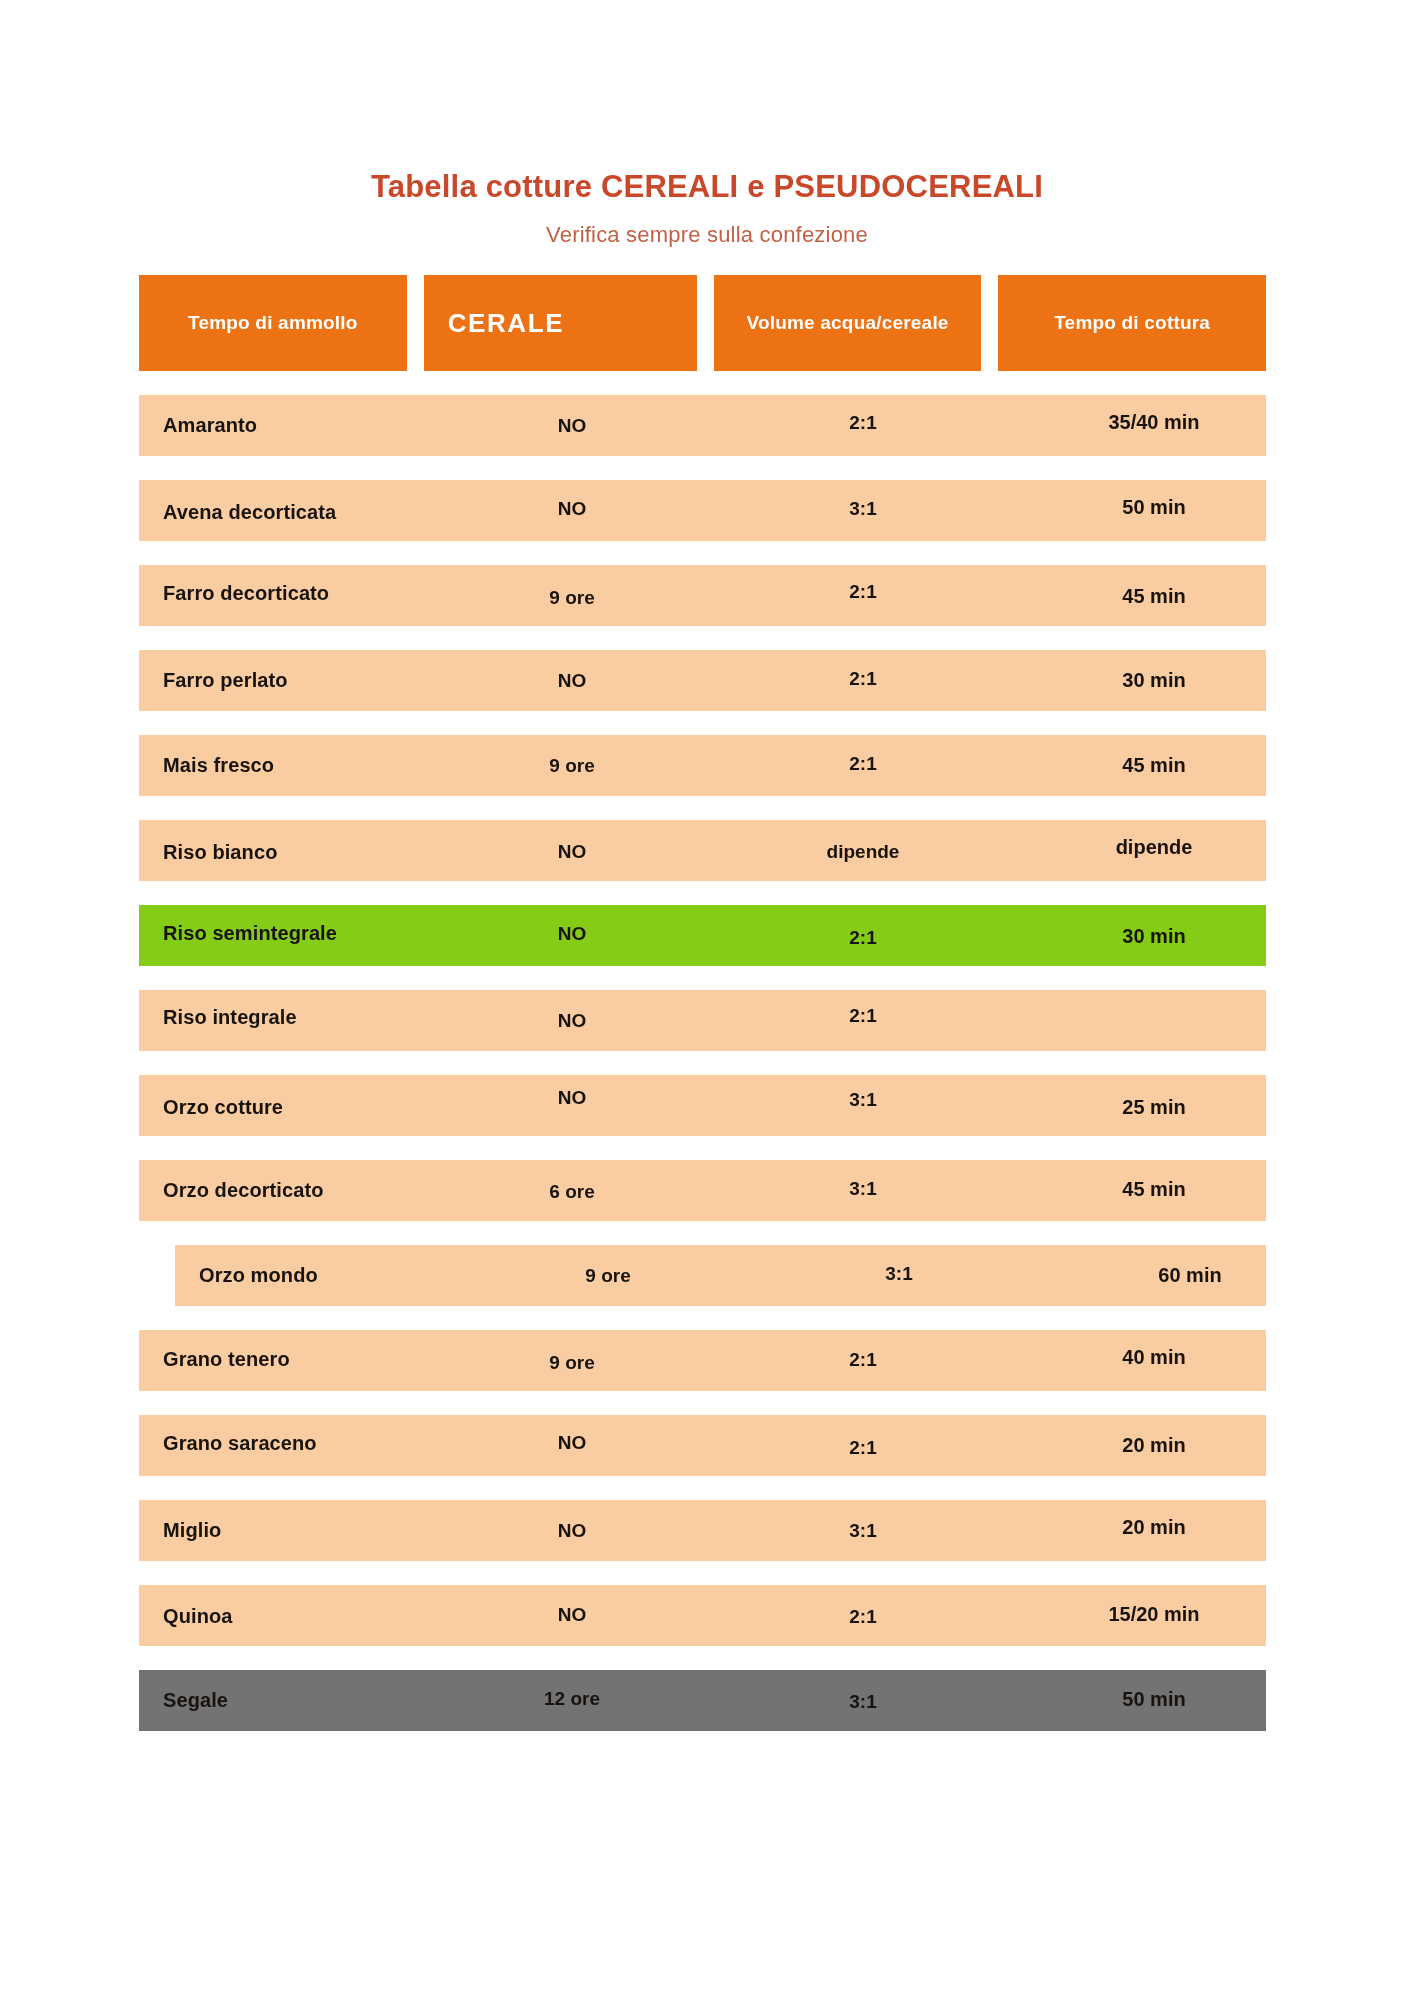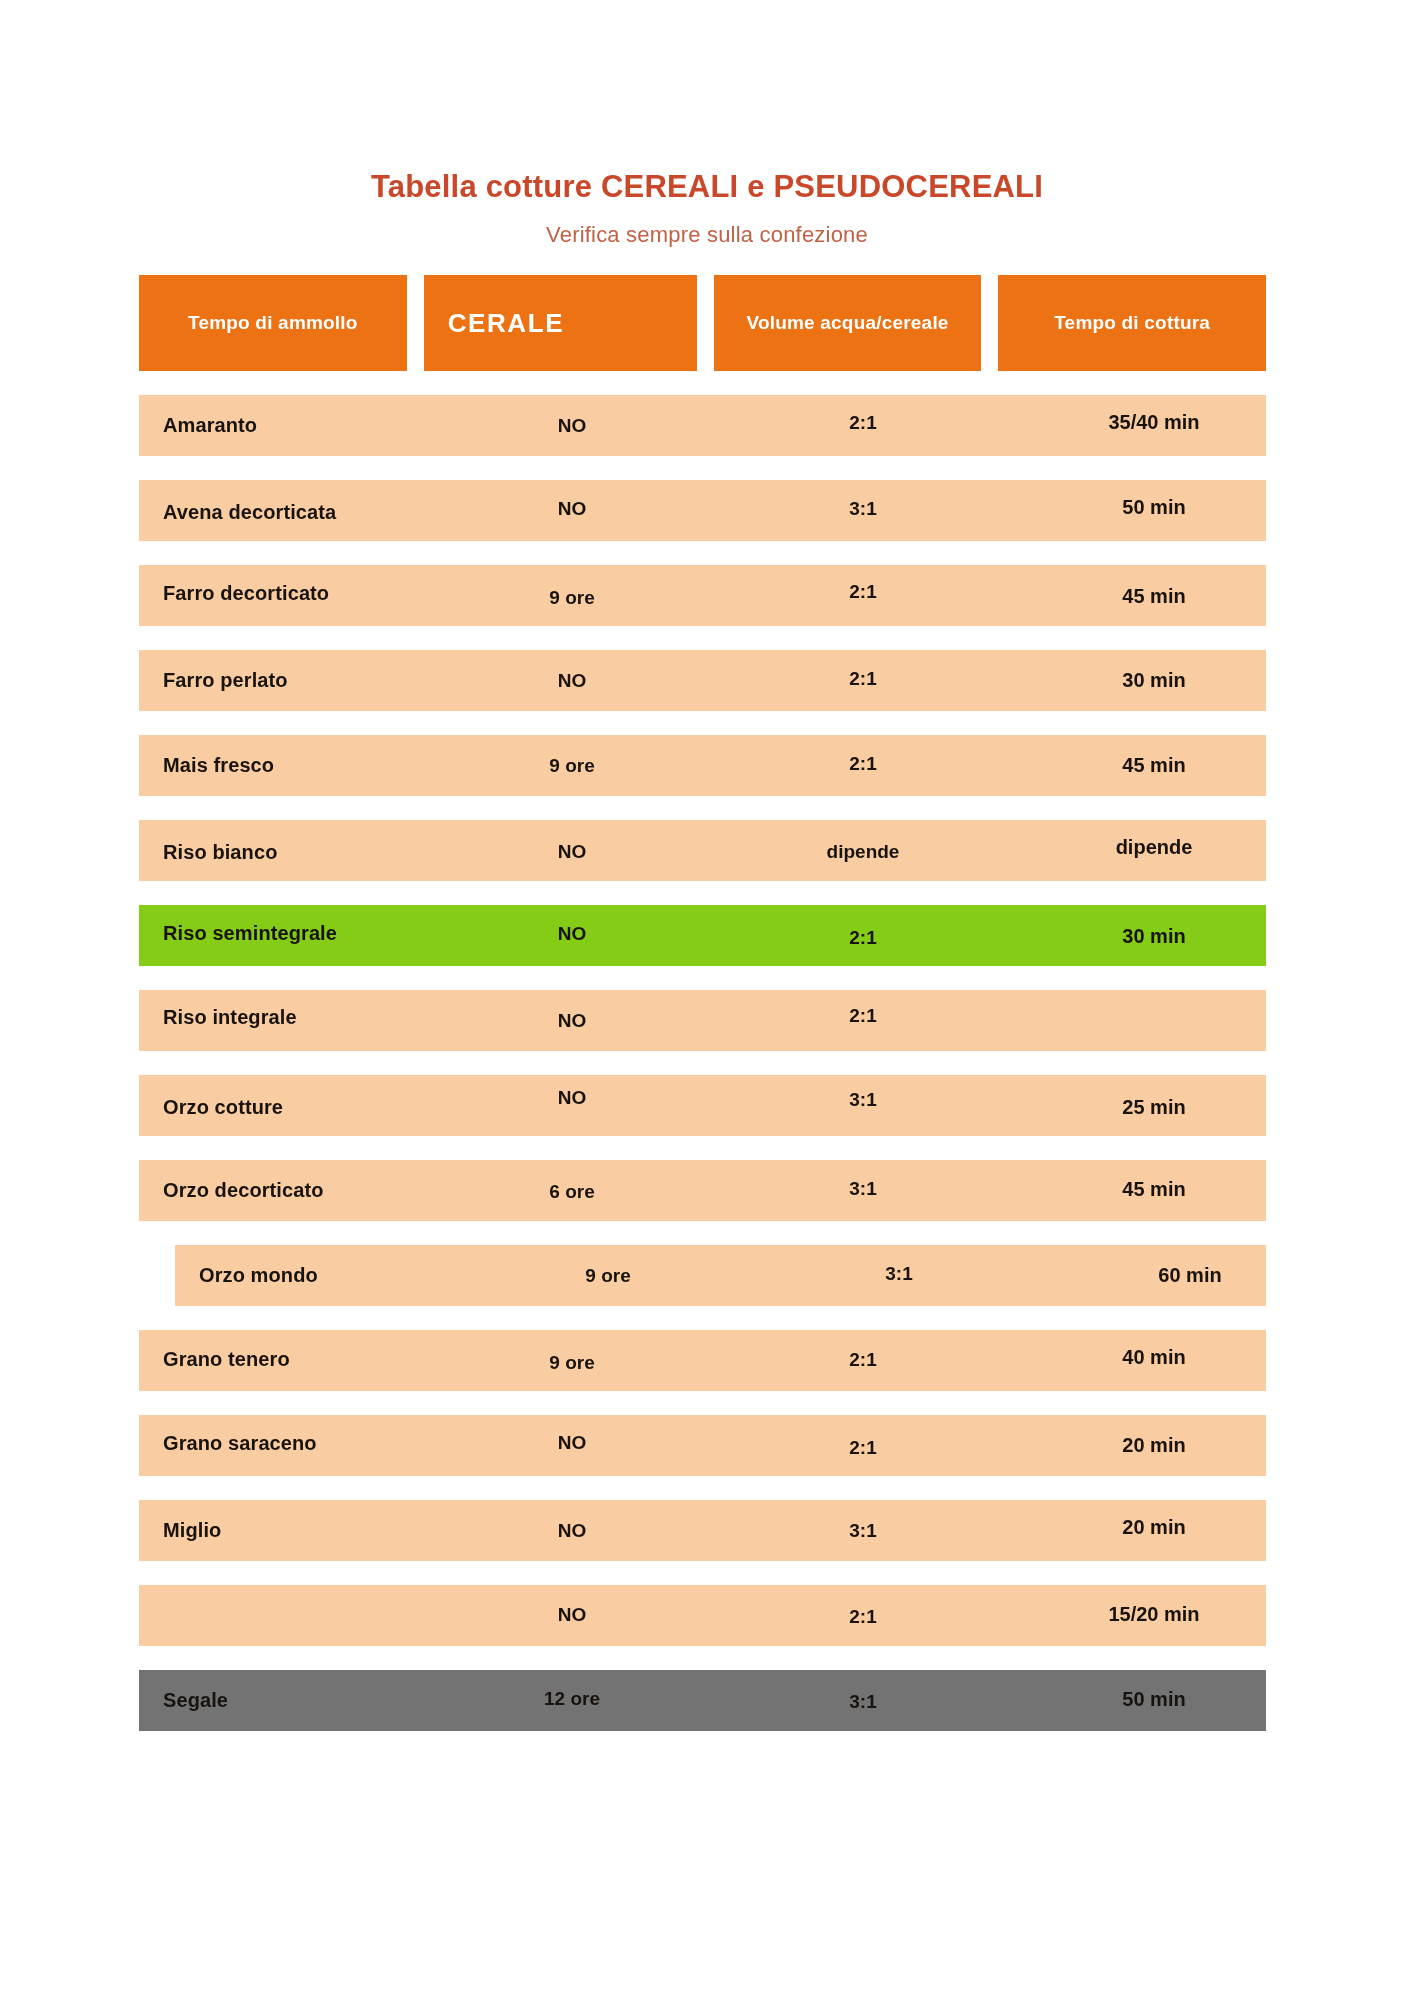--- a/index.html
+++ b/index.html
@@ -241,20 +241,21 @@
           <div class="cell cell-ratio" style="transform: translateY(2px); color: rgb(25, 19, 15);">2:1</div>
           <div class="cell cell-cook" style="color: rgb(25, 19, 15);">20 min</div>
         </div>
         <div class="data-row" style="background-color: rgb(249, 205, 161);">
           <div class="cell cell-name" style="color: rgb(25, 19, 15);">Miglio</div>
           <div class="cell cell-soak" style="color: rgb(25, 19, 15);">NO</div>
           <div class="cell cell-ratio" style="color: rgb(25, 19, 15);">3:1</div>
           <div class="cell cell-cook" style="transform: translateY(-3px); color: rgb(25, 19, 15);">20 min</div>
         </div>
         <div class="data-row" style="background-color: rgb(249, 205, 161);">
+          <div class="cell cell-name" style="transform: translateY(1px); color: rgb(25, 19, 15);">Quinoa</div>
           <div class="cell cell-soak" style="transform: translateY(-1px); color: rgb(25, 19, 15);">NO</div>
           <div class="cell cell-ratio" style="transform: translateY(1px); color: rgb(25, 19, 15);">2:1</div>
           <div class="cell cell-cook" style="transform: translateY(-1px); color: rgb(25, 19, 15);">15/20 min</div>
         </div>
         <div class="data-row" style="background-color: #737373;">
           <div class="cell cell-name" style="color: rgb(25, 19, 15);">Segale</div>
           <div class="cell cell-soak" style="transform: translateY(-2px); color: rgb(25, 19, 15);">12 ore</div>
           <div class="cell cell-ratio" style="transform: translateY(1px); color: rgb(25, 19, 15);">3:1</div>
           <div class="cell cell-cook" style="transform: translateY(-1px); color: rgb(25, 19, 15);">50 min</div>
         </div>

